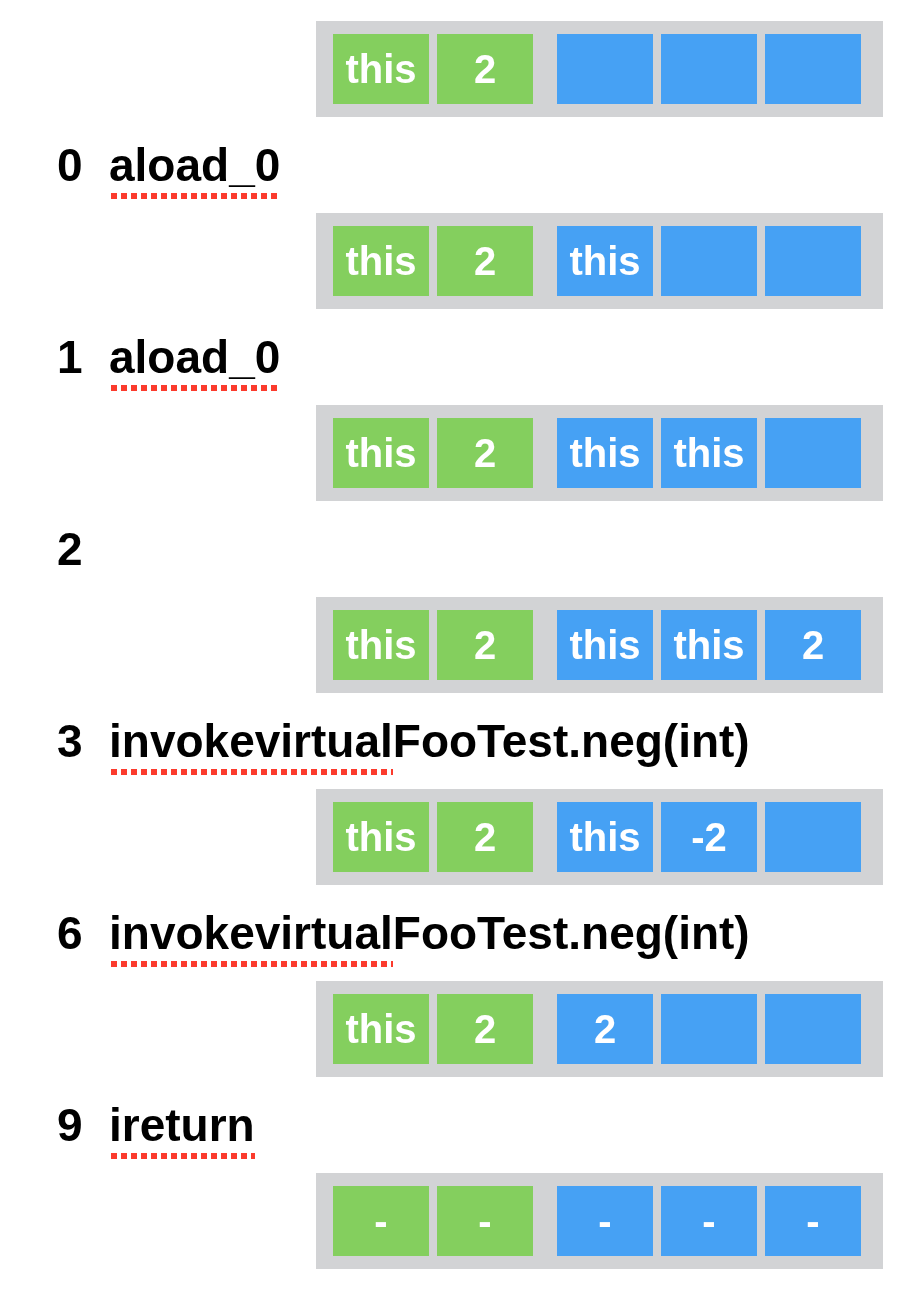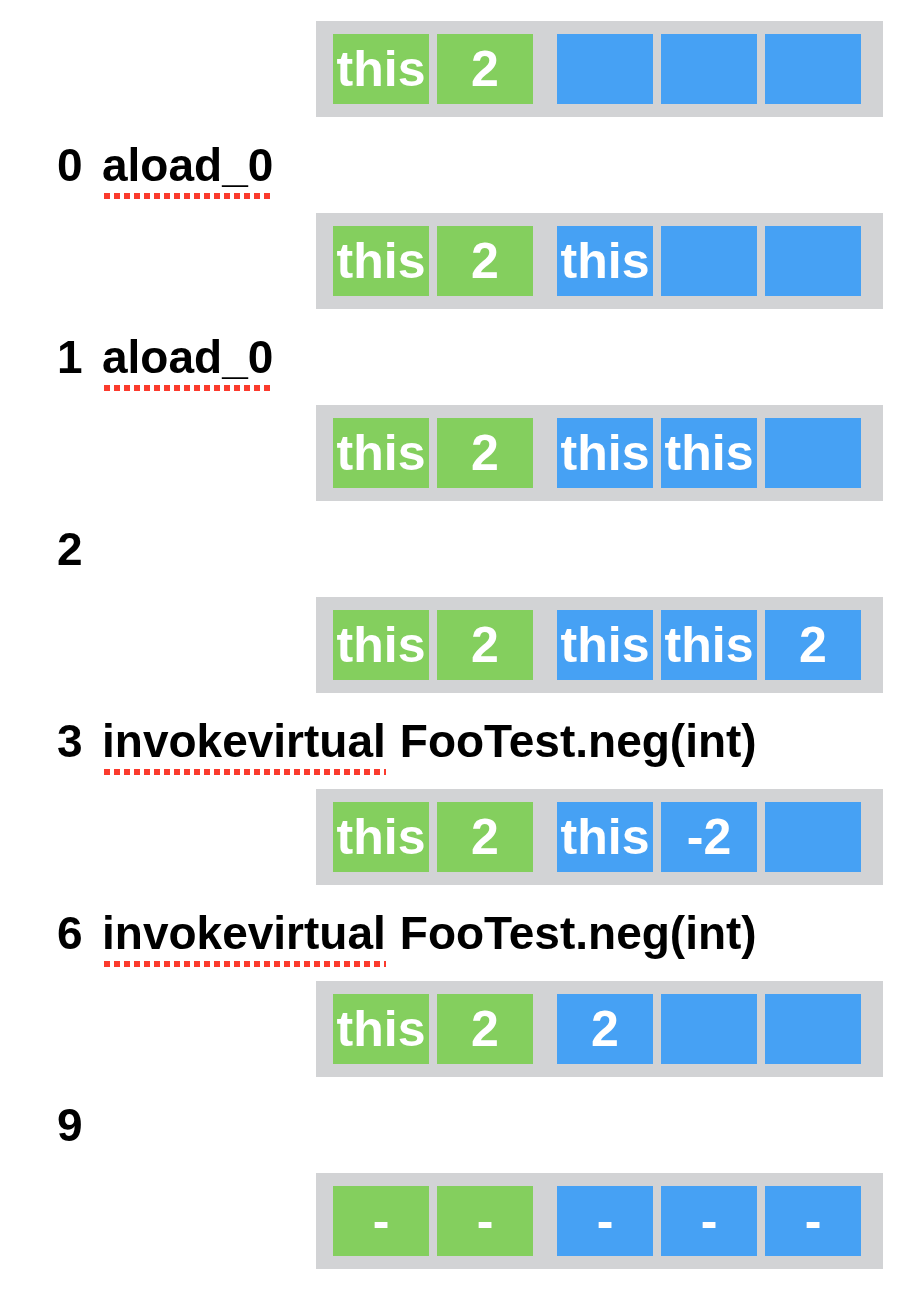--- a/index.html
+++ b/index.html
@@ -25,58 +25,58 @@
   .group { display: flex; }
   .group .cell + .cell { margin-left: 8px; }
   .group.stack-grp { margin-left: 24px; }
   .cell {
     width: 96px;
     height: 70px;
     display: flex;
     align-items: center;
     justify-content: center;
     color: #ffffff;
-    font-size: 50px;
+    font-size: 40px;
     font-weight: bold;
     white-space: pre;
   }
   .cell.local { background: var(--local-green); }
   .cell.stack { background: var(--stack-blue); }
 
   
   .instruction-row {
     height: 96px;
     display: flex;
     align-items: center;
     padding-left: 57px;
     font-size: 46px;
     font-weight: bold;
     color: #000000;
     white-space: pre;
   }
   .offset { min-width: 27px; }
   .mnemonic {
-    margin-left: 18px;
+    margin-left: 25px;
     position: relative;
     display: inline-block;
   }
   .mnemonic::after {
     content: "";
     position: absolute;
     left: 2px;
     right: 0;
     bottom: -7px;
     height: 6px;
     background: repeating-linear-gradient(
       to right,
       var(--underline-red) 0 6px,
       transparent 6px 10px
     );
   }
-  .operand { margin-left: 14px; }
+  .operand { }
 </style>
 </head>
 <body>
 
 <div id="app">
   <div class="frame-row">
     <div class="group locals-grp">
         <div class="cell local">this</div>
         <div class="cell local">2</div>
       </div>
@@ -171,20 +171,21 @@
       </div>
     <div class="group stack-grp">
         <div class="cell stack">2</div>
         <div class="cell stack"></div>
         <div class="cell stack"></div>
       </div>
   </div>
 
   <div class="instruction-row">
     <span class="offset">9</span>
+    <span class="mnemonic">ireturn</span>
     
   </div>
 
   <div class="frame-row">
     <div class="group locals-grp">
         <div class="cell local">-</div>
         <div class="cell local">-</div>
       </div>
     <div class="group stack-grp">
         <div class="cell stack">-</div>

